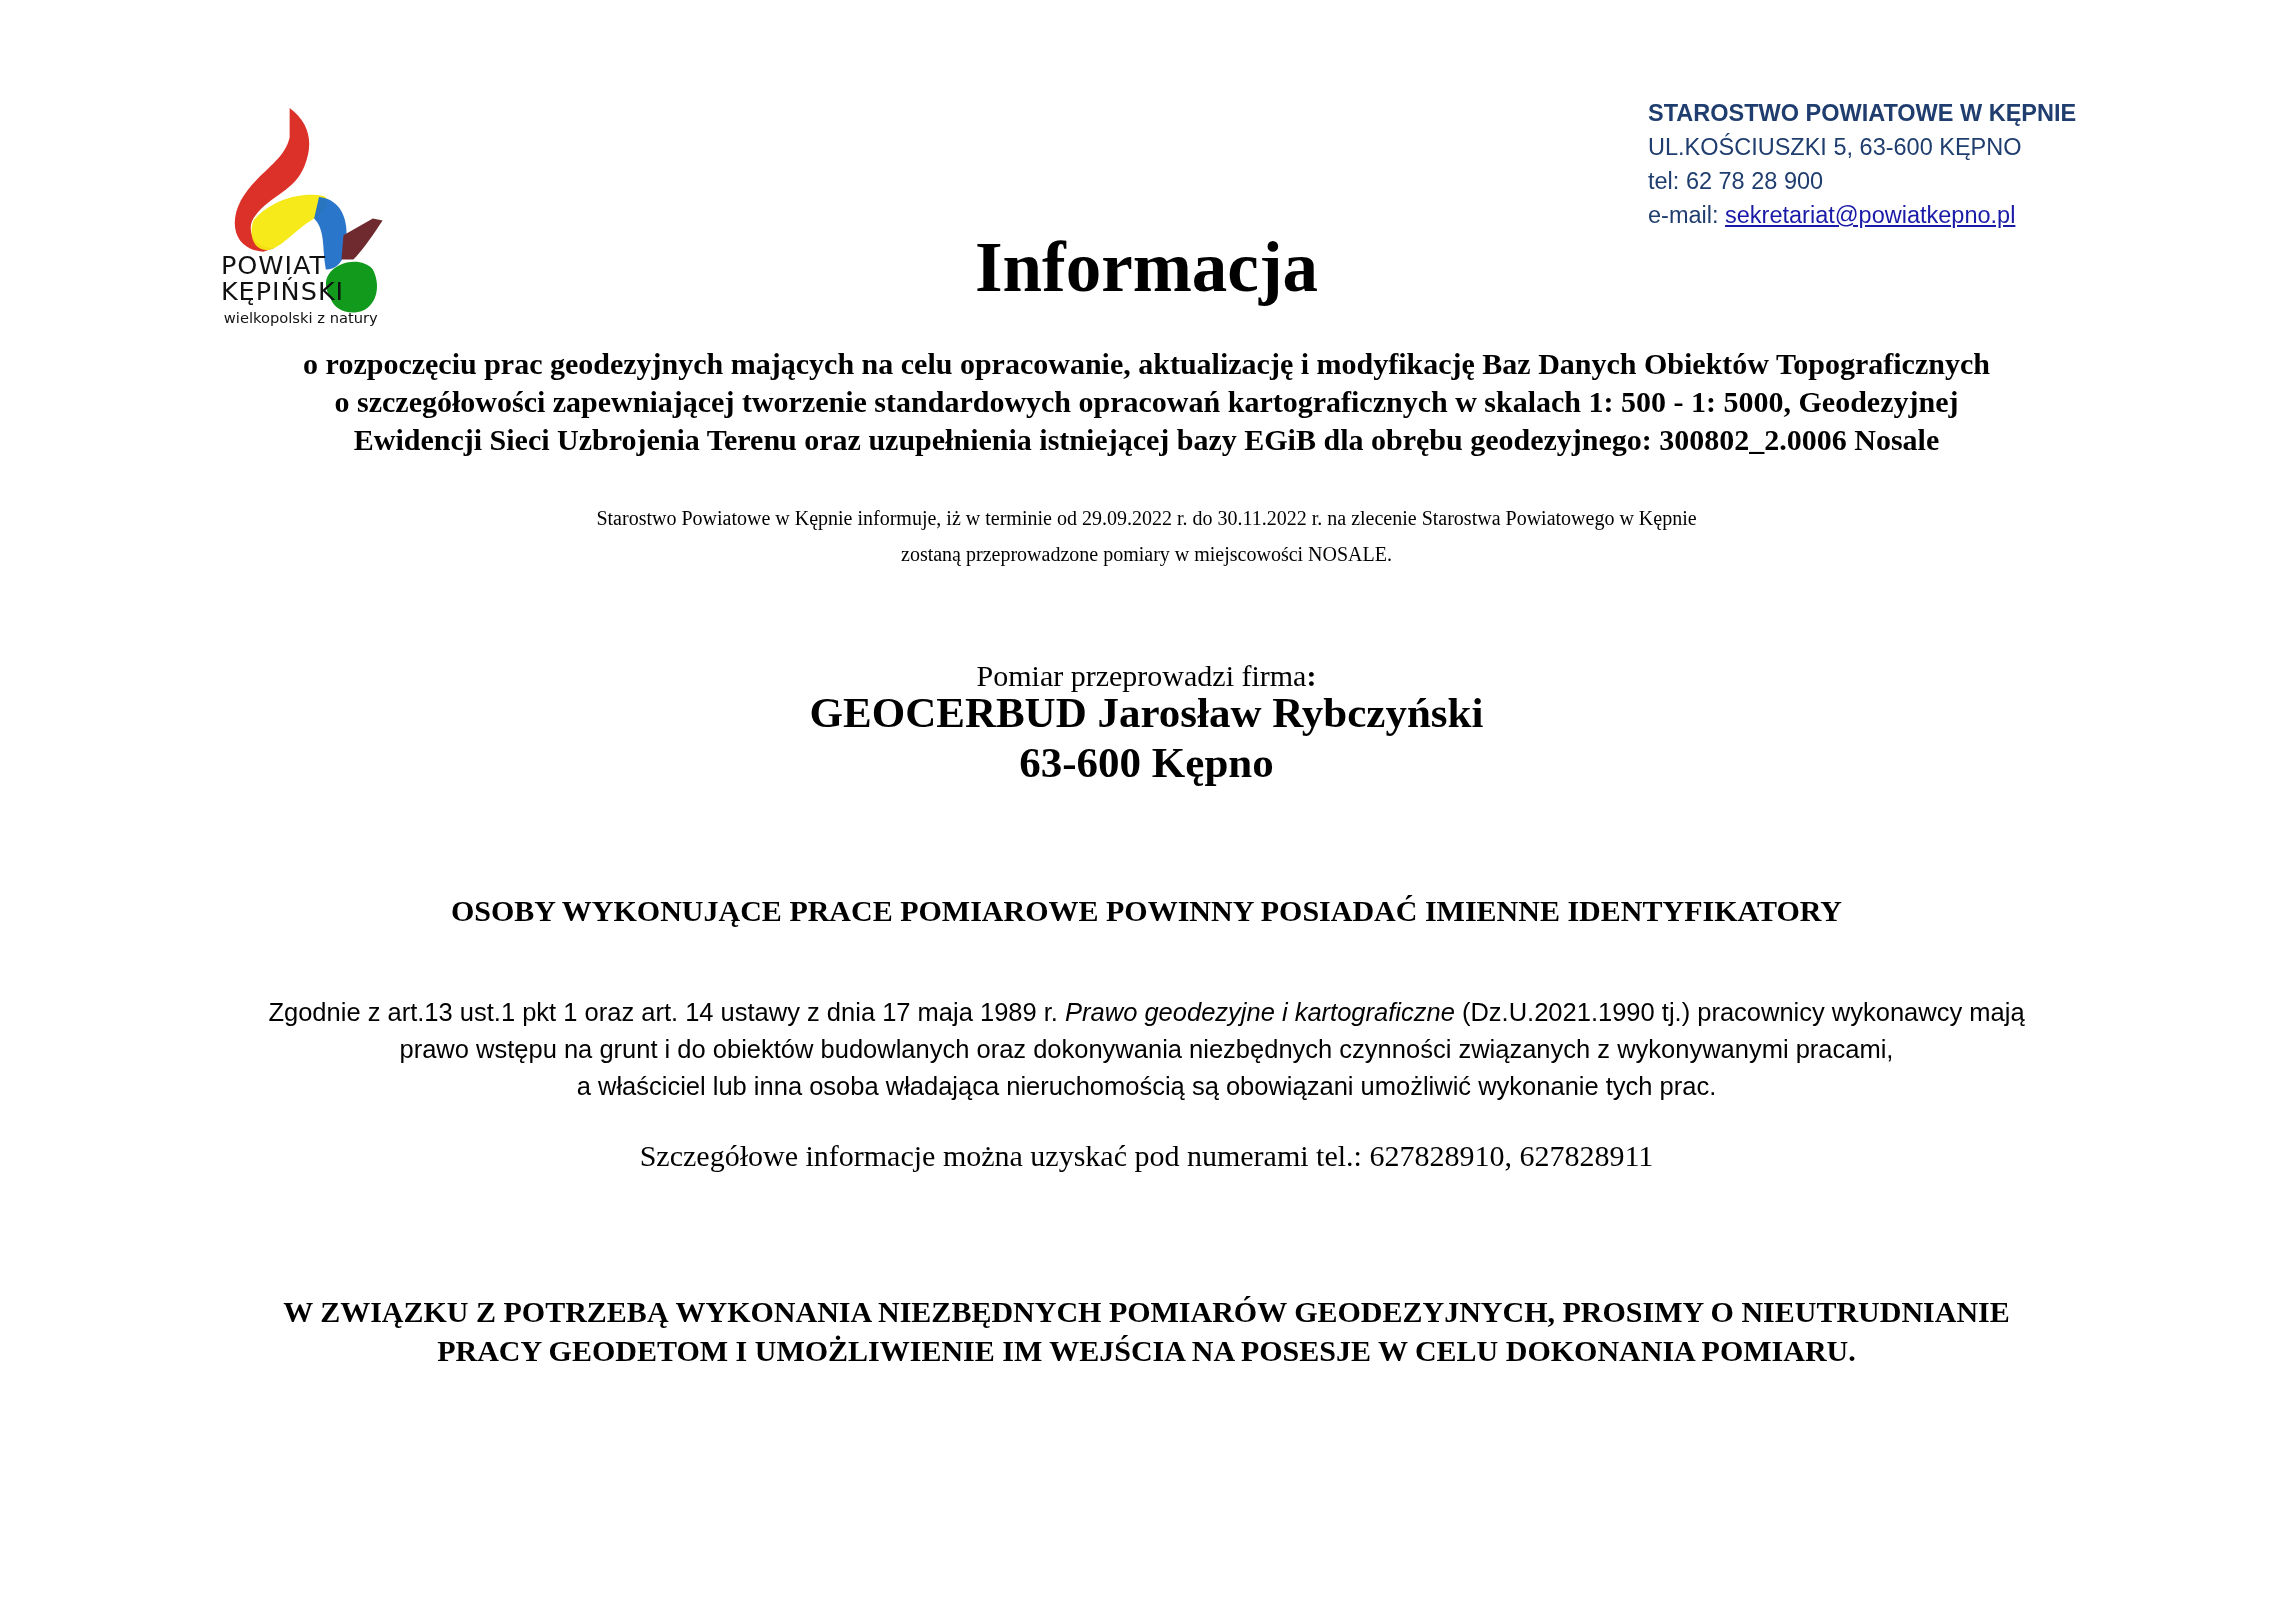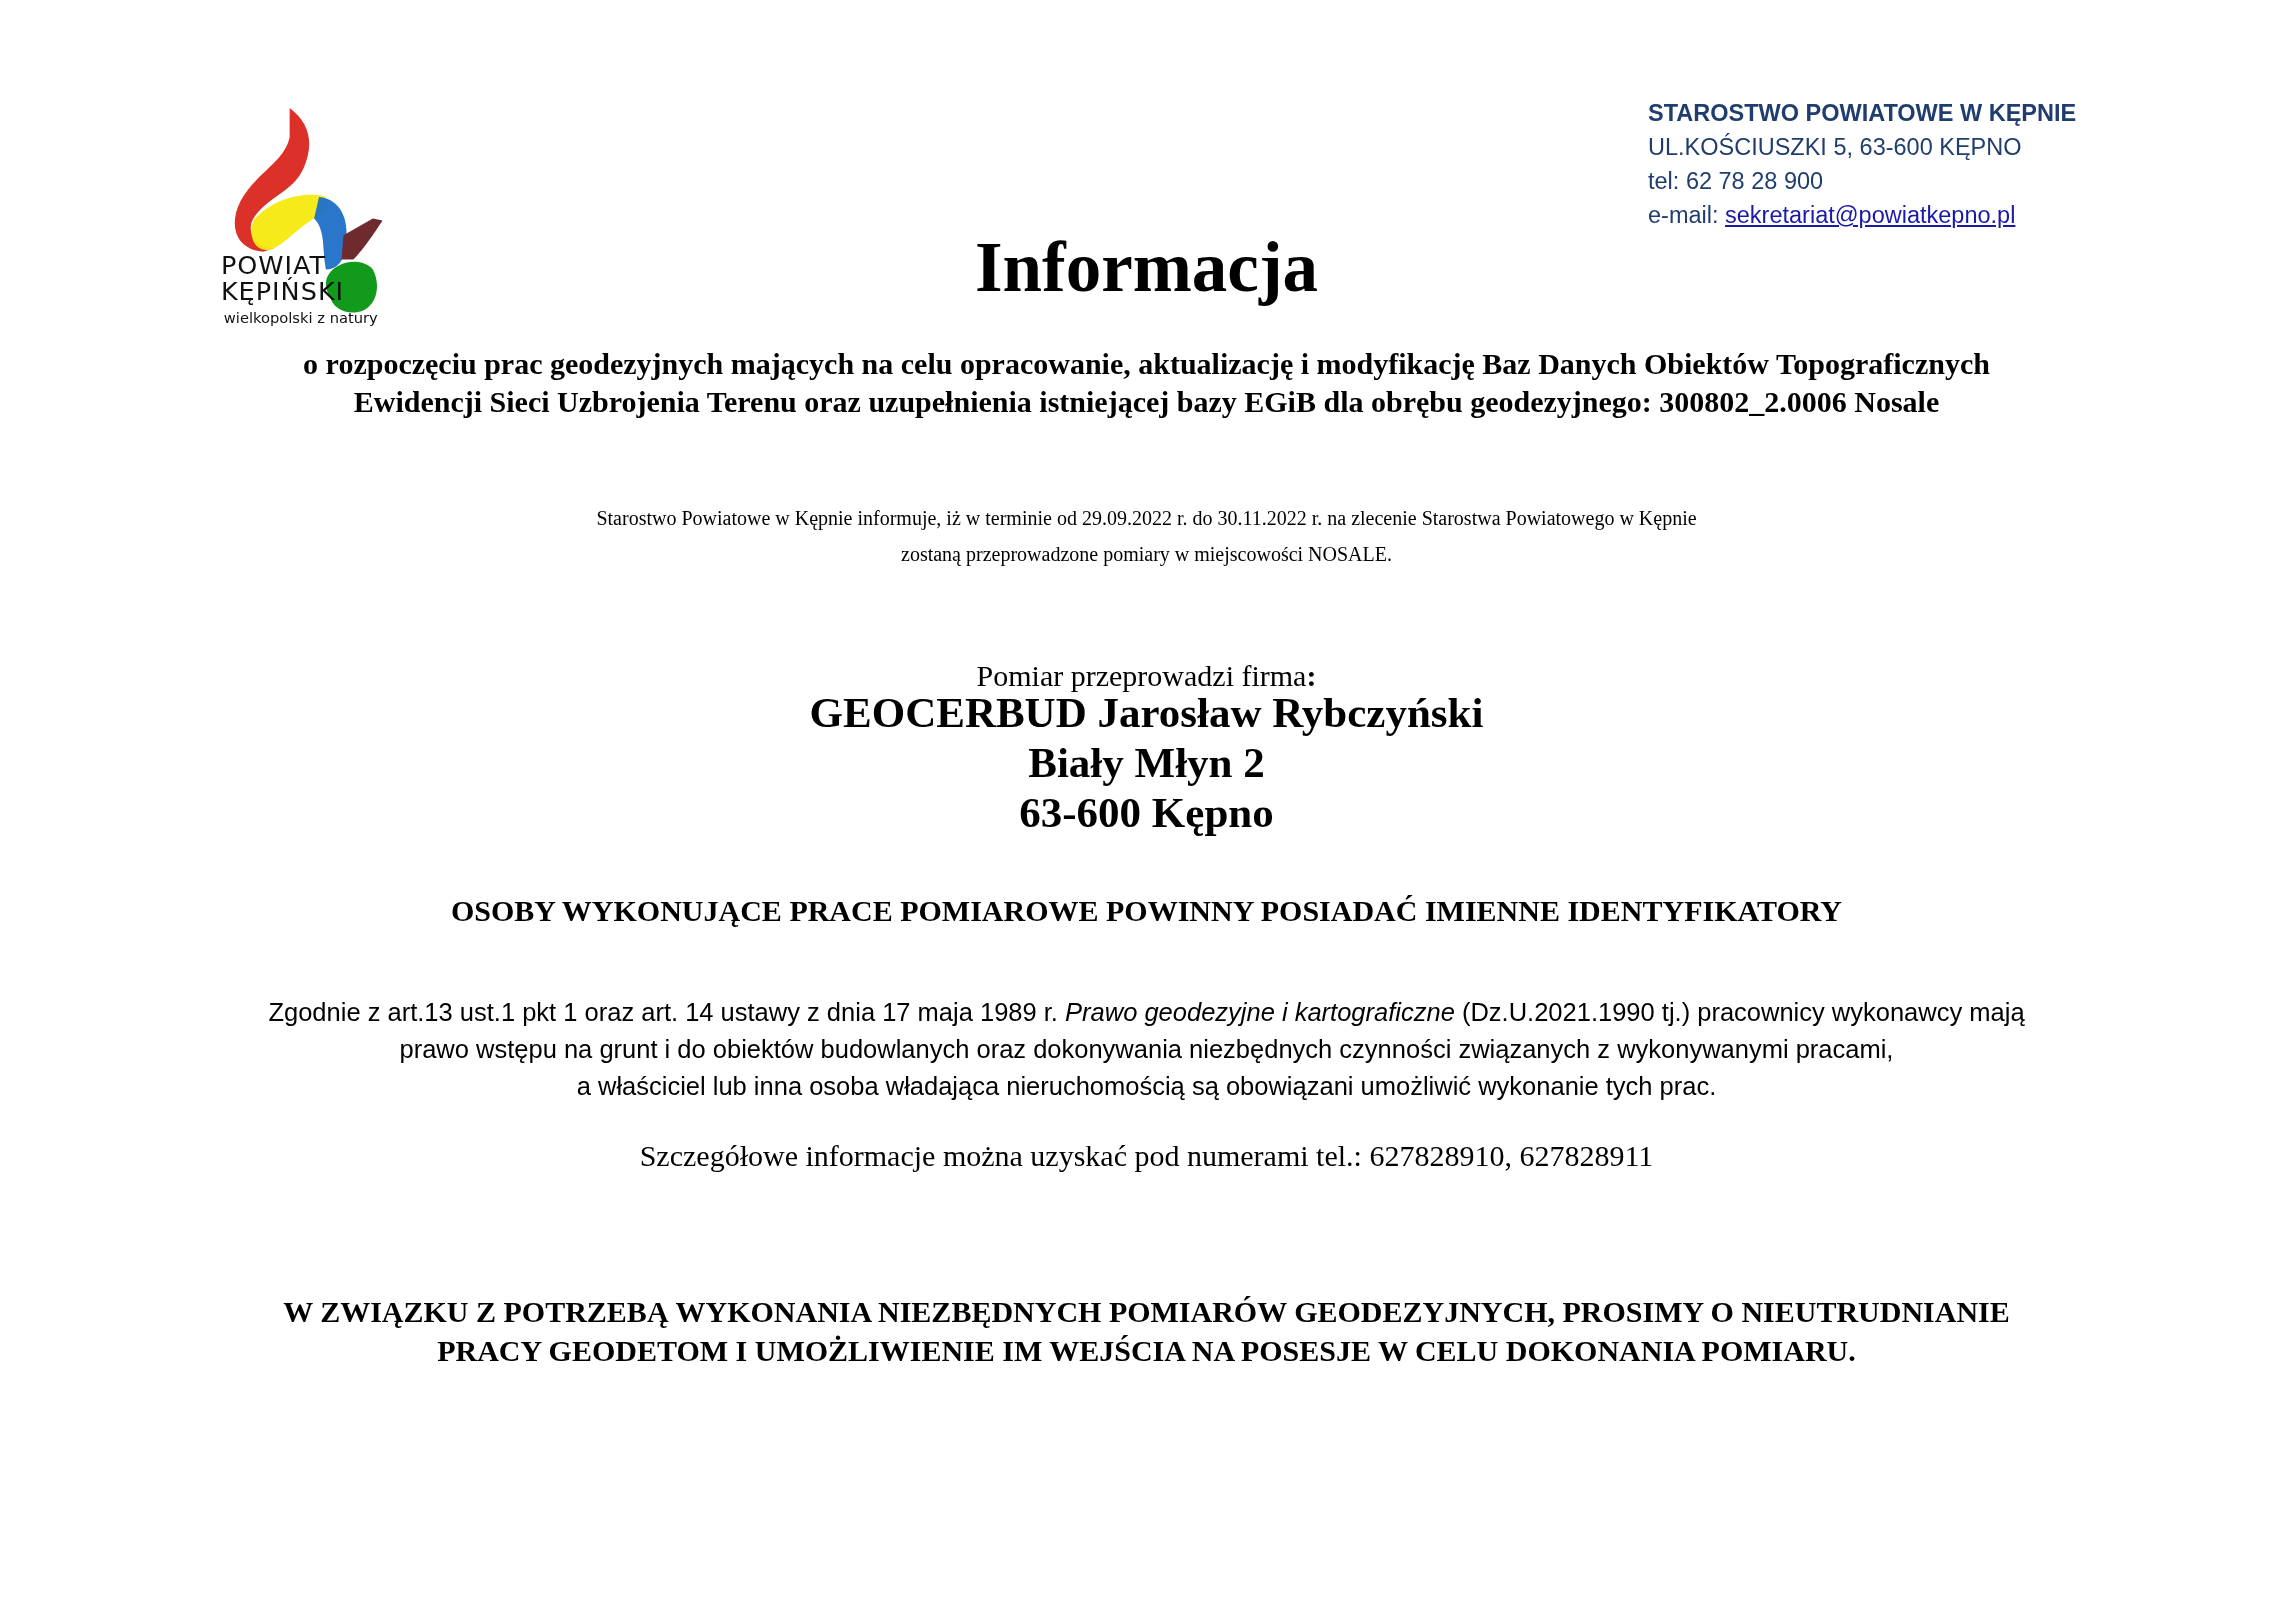--- a/index.html
+++ b/index.html
@@ -46,33 +46,33 @@
   <div class="org">STAROSTWO POWIATOWE W KĘPNIE</div>
   <div>UL.KOŚCIUSZKI 5, 63-600 KĘPNO</div>
   <div>tel: 62 78 28 900</div>
   <div><span>e-mail: </span><a>sekretariat@powiatkepno.pl</a></div>
 </div>
 
 <div id="title" class="abs center serif">Informacja</div>
 
 <div id="subject" class="abs center serif">
   <div>o rozpoczęciu prac geodezyjnych mających na celu opracowanie, aktualizację i modyfikację Baz Danych Obiektów Topograficznych</div>
+  <div>o szczegółowości zapewniającej tworzenie standardowych opracowań kartograficznych w skalach 1: 500 - 1: 5000, Geodezyjnej</div>
   <div>Ewidencji Sieci Uzbrojenia Terenu oraz uzupełnienia istniejącej bazy EGiB dla obrębu geodezyjnego: 300802_2.0006 Nosale</div>
 </div>
 
 <div id="announce" class="abs center serif">
   <div>Starostwo Powiatowe w Kępnie informuje, iż w terminie od 29.09.2022 r. do 30.11.2022 r. na zlecenie Starostwa Powiatowego w Kępnie</div>
   <div>zostaną przeprowadzone pomiary w miejscowości NOSALE.</div>
 </div>
 
 <div id="pomiar" class="abs center serif"><span>Pomiar przeprowadzi firma</span><b>:</b></div>
 
 <div id="company" class="abs center serif">
   <div>GEOCERBUD Jarosław Rybczyński</div>
-  <div>Biały Młyn 2</div>
   <div>63-600 Kępno</div>
 </div>
 
 <div id="badges" class="abs center serif">OSOBY WYKONUJĄCE PRACE POMIAROWE POWINNY POSIADAĆ IMIENNE IDENTYFIKATORY</div>
 
 <div id="legal" class="abs center sans">
   <div><span>Zgodnie z art.13 ust.1 pkt 1 oraz art. 14 ustawy z dnia 17 maja 1989 r. </span><i>Prawo geodezyjne i kartograficzne</i><span> (Dz.U.2021.1990 tj.) pracownicy wykonawcy mają</span></div>
   <div>prawo wstępu na grunt i do obiektów budowlanych oraz dokonywania niezbędnych czynności związanych z wykonywanymi pracami,</div>
   <div>a właściciel lub inna osoba władająca nieruchomością są obowiązani umożliwić wykonanie tych prac.</div>
 </div>

